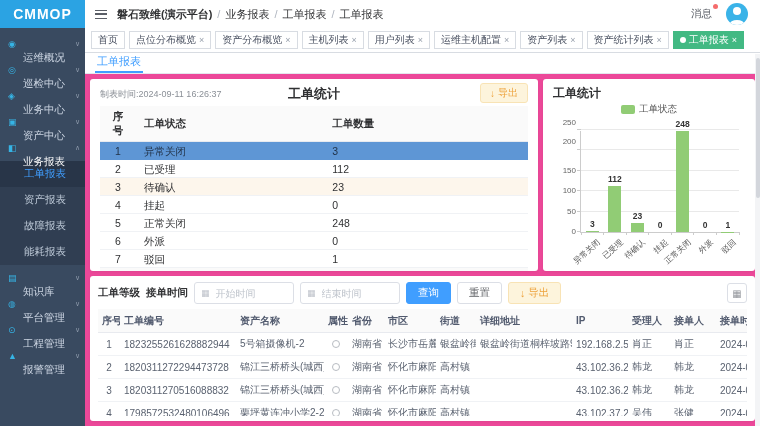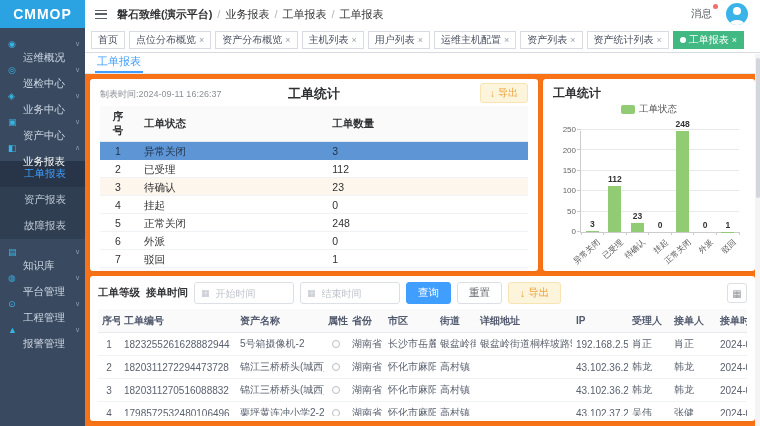--- a/index.html
+++ b/index.html
@@ -18,21 +18,21 @@
   .mi { height:26px; display:flex; align-items:center; padding:0 5px 0 8px; color:#cdd6e3; font-size:10.5px; cursor:pointer; }
   .mi .ic { color:#36b4e5; font-size:9px; margin-right:4px; width:11px; flex:0 0 11px; }
   .mi .lbl { flex:1; white-space:nowrap; overflow:hidden;margin-top:27px; }
   .mi .chev { color:#8b98a9; font-size:7px; }
   .mi.active { color:#fff; }
   .submenu { background:#303e52; }
   .smi { height:26px; display:flex; align-items:center; padding-left:24px; color:#bfcbd9; font-size:10.5px; cursor:pointer; white-space:nowrap; }
   .smi.active { background:#283548; color:#409eff; }
 
   
-  .main { flex:1; min-width:0; display:flex; flex-direction:column; background:#f97316; }
+  .main { flex:1; min-width:0; display:flex; flex-direction:column; background:#ec4899; }
   .topbar { flex:0 0 28px; height:28px; background:#fff; display:flex; align-items:center; padding:0 12px 0 10px; }
   .hamb { width:12px; height:9px; border-top:1.5px solid #5a5e66; border-bottom:1.5px solid #5a5e66; position:relative; cursor:pointer; flex:0 0 12px; }
   .hamb::after { content:""; position:absolute; left:0; right:0; top:2.5px; height:1.5px; background:#5a5e66; }
   .breadcrumb { margin-left:10px; display:flex; align-items:center; gap:5px; font-size:11px; color:#303133; white-space:nowrap; }
   .breadcrumb .bc0 { font-weight:bold; }
   .breadcrumb .sep { color:#b0b6c0; }
   .top-right { margin-left:auto; display:flex; align-items:center; gap:14px; }
   .msg { position:relative; color:#5a5e66; font-size:10.5px; cursor:pointer; }
   .msg .dot { position:absolute; top:-3px; right:-6px; width:5px; height:5px; border-radius:50%; background:#f56c6c; }
   .avatar { width:22px; height:22px; border-radius:50%; background:#3ab3e8; position:relative; overflow:hidden; cursor:pointer; }
@@ -148,20 +148,21 @@
         </div>
         <div class="mi active">
           <span class="ic">◧</span>
           <span class="lbl">业务报表</span>
           <span class="chev">∧</span>
         </div>
         <div class="submenu">
           <div class="smi active">工单报表</div>
           <div class="smi">资产报表</div>
           <div class="smi">故障报表</div>
+          <div class="smi">能耗报表</div>
         </div>
         <div class="mi">
           <span class="ic">▤</span>
           <span class="lbl">知识库</span>
           <span class="chev">∨</span>
         </div>
         <div class="mi">
           <span class="ic">◍</span>
           <span class="lbl">平台管理</span>
           <span class="chev">∨</span>
@@ -325,23 +326,23 @@
               <div class="gl" style="bottom: 81.6px;"></div>
               <div class="gl" style="bottom: 102px;"></div>
               <span class="ylab" style="bottom: -4px;">0</span>
               <span class="ytick" style="bottom: 0px;"></span>
               <span class="ylab" style="bottom: 16.4px;">50</span>
               <span class="ytick" style="bottom: 20.4px;"></span>
               <span class="ylab" style="bottom: 36.8px;">100</span>
               <span class="ytick" style="bottom: 40.8px;"></span>
               <span class="ylab" style="bottom: 57.2px;">150</span>
               <span class="ytick" style="bottom: 61.2px;"></span>
-              <span class="ylab" style="bottom: 77px;">200</span>
+              <span class="ylab" style="bottom: 86px;">200</span>
               <span class="ytick" style="bottom: 81.6px;"></span>
-              <span class="ylab" style="bottom: 98px;">250</span>
+              <span class="ylab" style="bottom: 105px;">250</span>
               <span class="ytick" style="bottom: 102px;"></span>
               <span class="xtick" style="left: calc(0% - 0.5px);"></span>
               <span class="xtick" style="left: calc(14.2857% - 0.5px);"></span>
               <span class="xtick" style="left: calc(28.5714% - 0.5px);"></span>
               <span class="xtick" style="left: calc(42.8571% - 0.5px);"></span>
               <span class="xtick" style="left: calc(57.1429% - 0.5px);"></span>
               <span class="xtick" style="left: calc(71.4286% - 0.5px);"></span>
               <span class="xtick" style="left: calc(85.7143% - 0.5px);"></span>
               <span class="xtick" style="left: calc(100% - 0.5px);"></span>
               <div class="bars">

